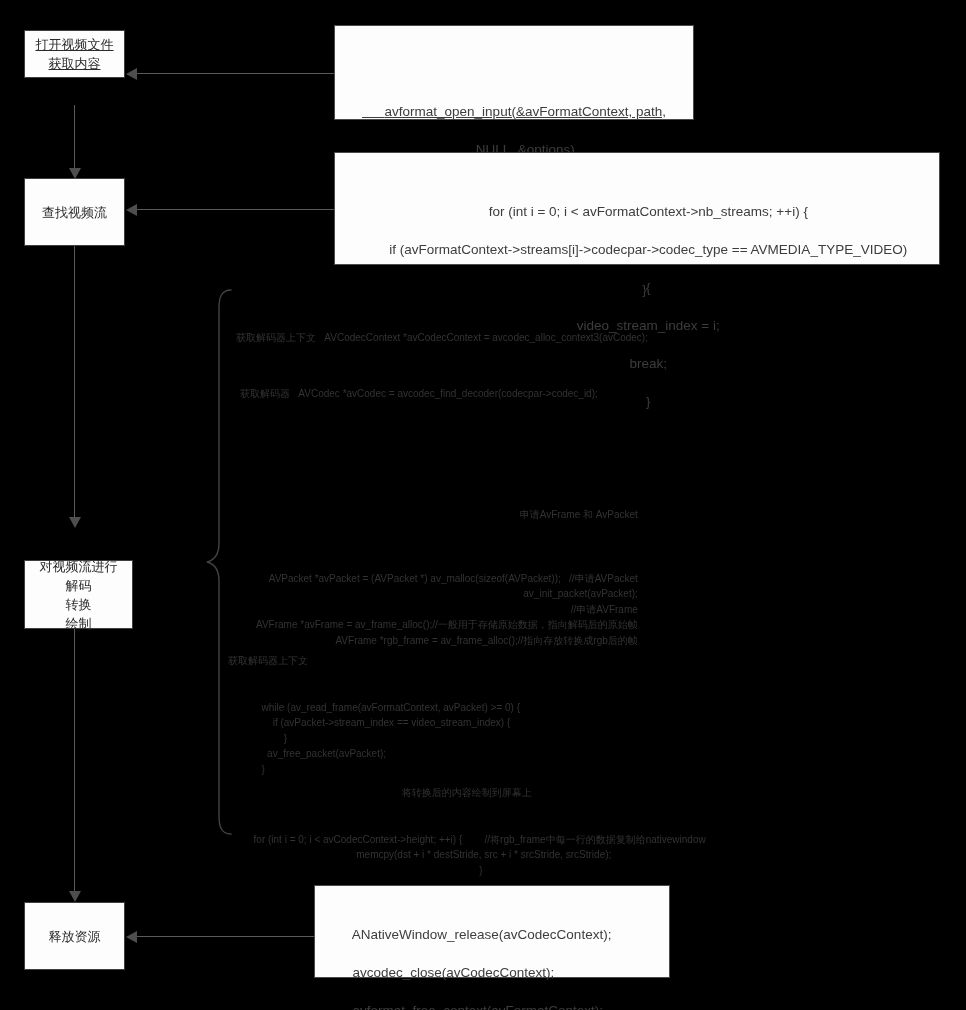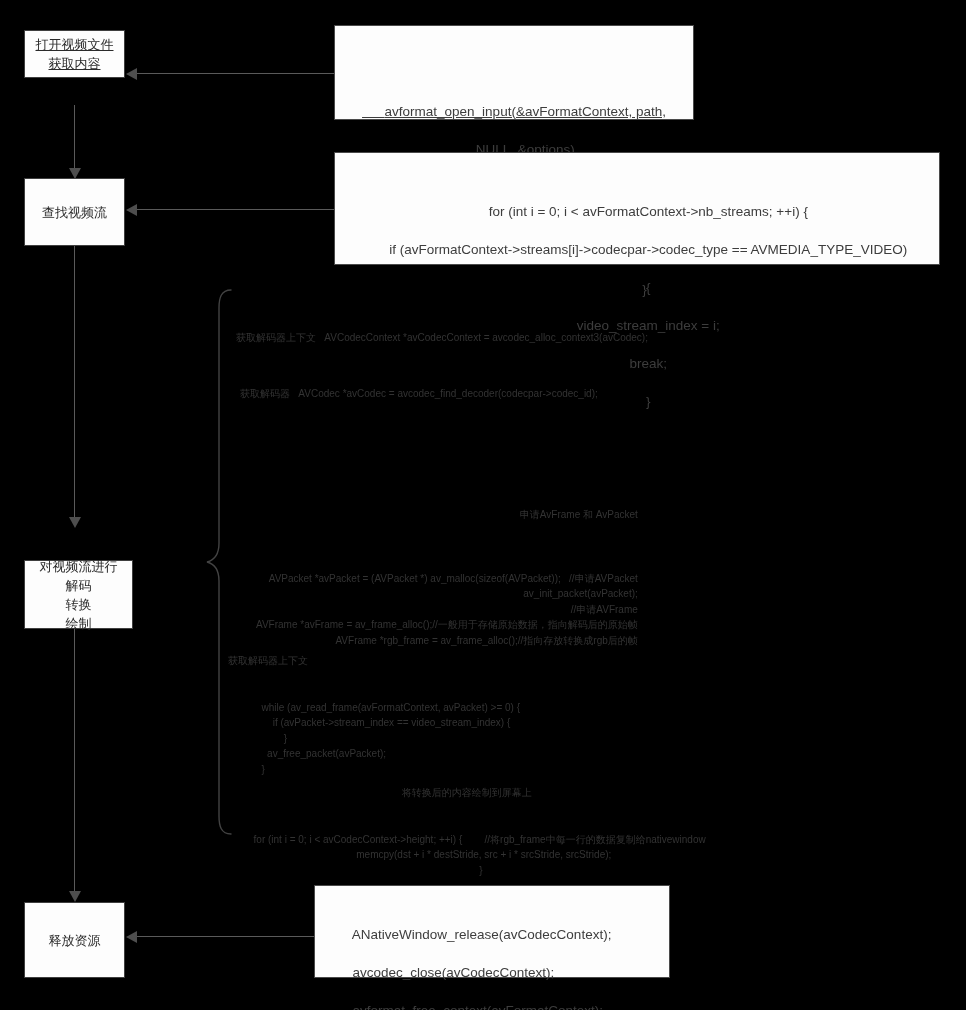--- a/index.html
+++ b/index.html
@@ -130,21 +130,21 @@
     <span class="ln">查找视频流</span>
   </div>
 
   <div class="node" style="left:24px; top:560px; width:109px; height:69px;">
     <span class="ln">对视频流进行</span>
     <span class="ln">解码</span>
     <span class="ln">转换</span>
     <span class="ln">绘制</span>
   </div>
 
-  <div class="node" style="left:24px; top:902px; width:101px; height:76px;">
+  <div class="node" style="left:24px; top:902px; width:101px; height:68px;">
     <span class="ln">释放资源</span>
   </div>
 
   <div class="codebox center" style="left:334px; top:25px; width:360px; height:95px;">
     <div class="inner" style="top:57px;text-decoration:underline;">
       <span class="ln">avformat_open_input(&amp;avFormatContext, path,</span><br>
       <span class="ln">NULL, &amp;options)</span>
     </div>
   </div>
 

